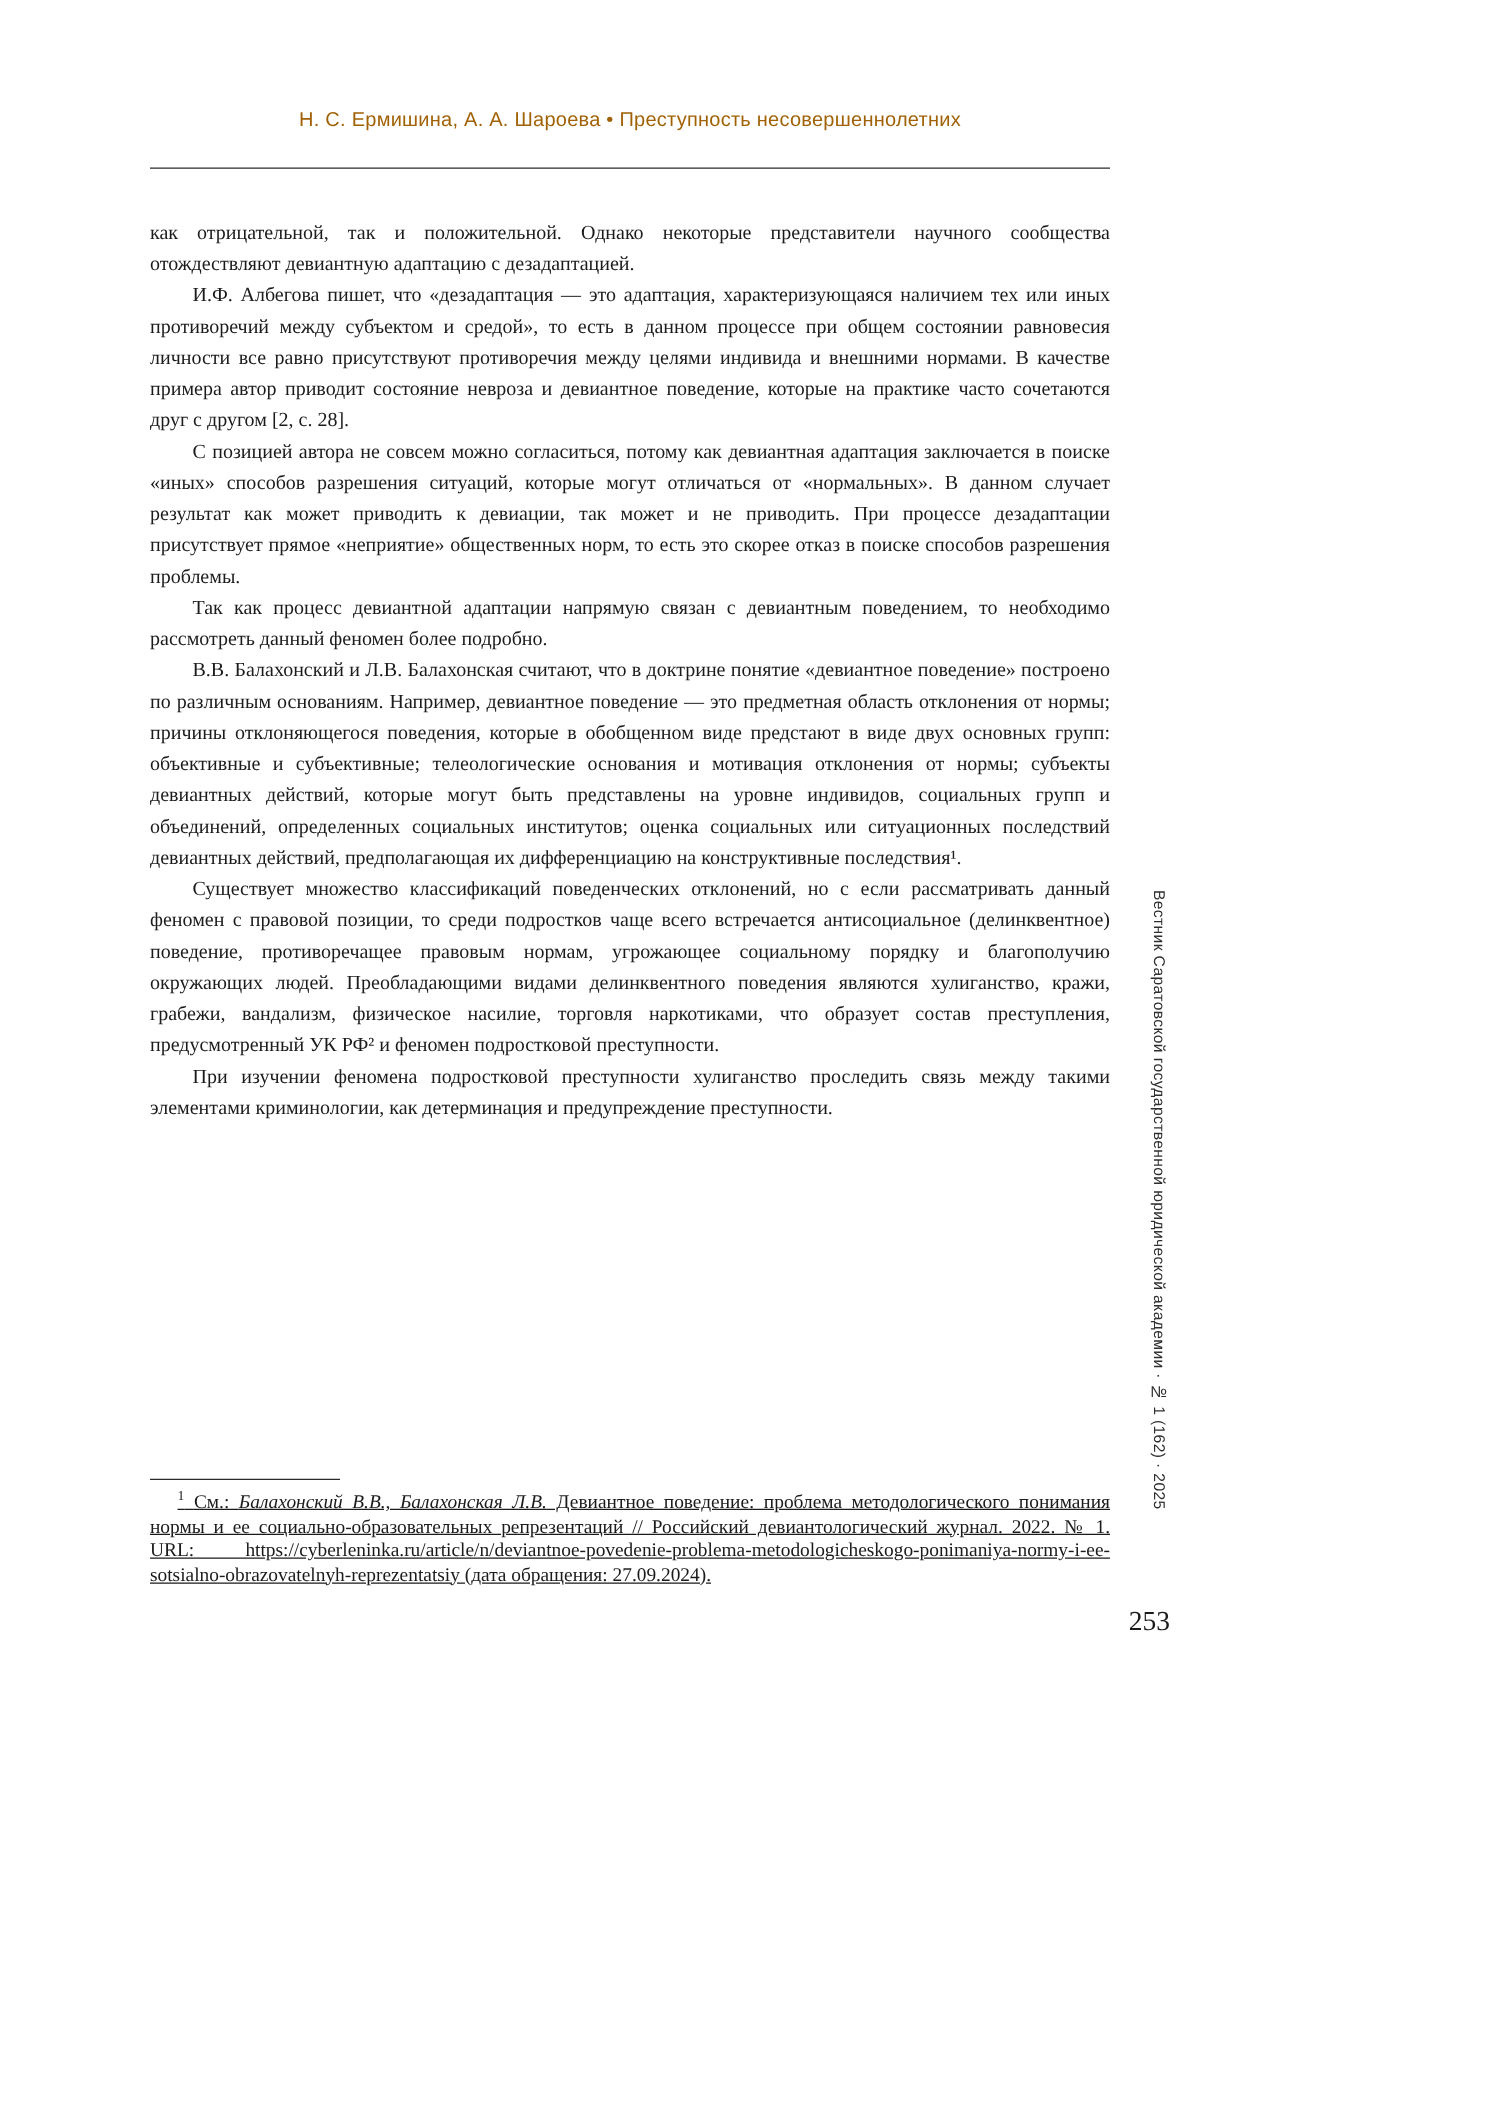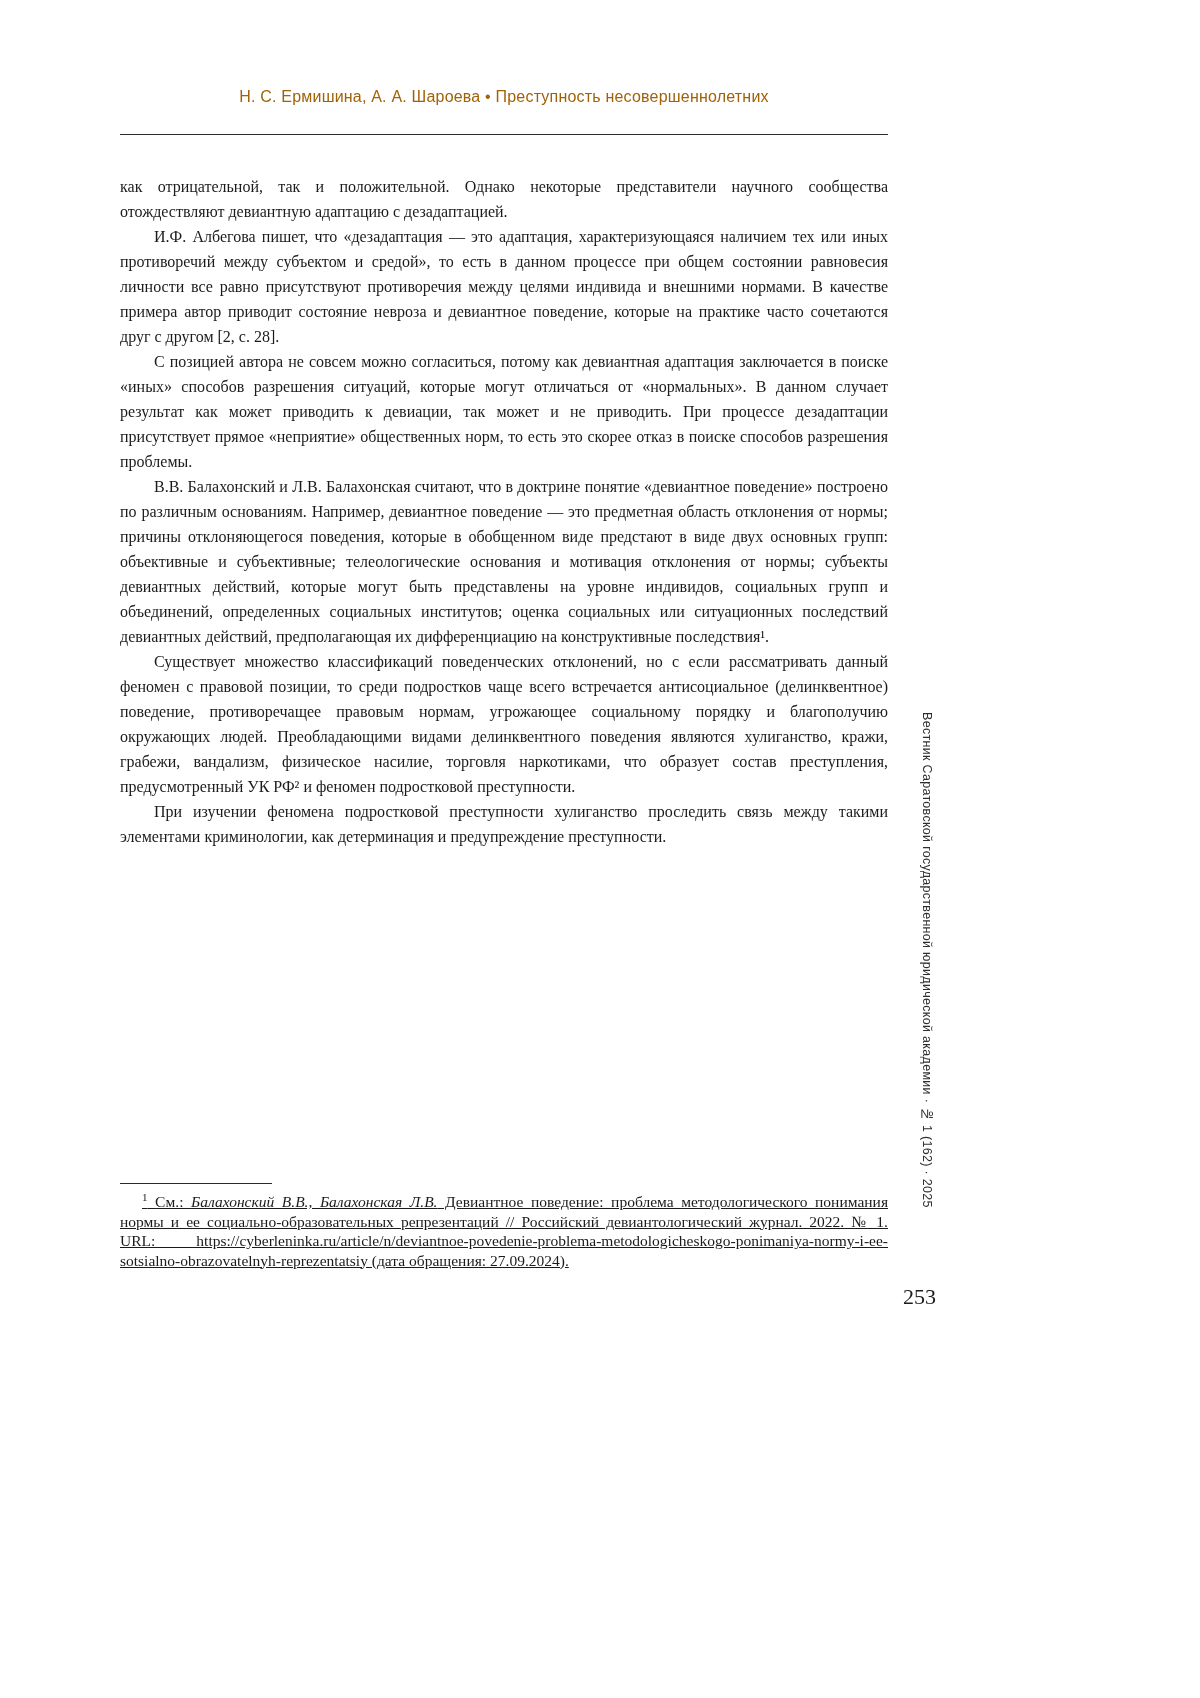--- a/index.html
+++ b/index.html
@@ -92,20 +92,21 @@
   <header class="running-head">
     <div>Н. С. Ермишина, А. А. Шароева  •  Преступность несовершеннолетних</div>
   </header>
 
   <div class="head-rule"></div>
 
   <main class="body-text">
     <p class="para no-indent">как отрицательной, так и положительной. Однако некоторые представители научного сообщества отождествляют девиантную адаптацию с дезадаптацией.</p>
     <p class="para">И.Ф. Албегова пишет, что «дезадаптация — это адаптация, характеризующаяся наличием тех или иных противоречий между субъектом и средой», то есть в данном процессе при общем состоянии равновесия личности все равно присутствуют противоречия между целями индивида и внешними нормами. В качестве примера автор приводит состояние невроза и девиантное поведение, которые на практике часто сочетаются друг с другом [2, с. 28].</p>
     <p class="para">С позицией автора не совсем можно согласиться, потому как девиантная адаптация заключается в поиске «иных» способов разрешения ситуаций, которые могут отличаться от «нормальных». В данном случает результат как может приводить к девиации, так может и не приводить. При процессе дезадаптации присутствует прямое «неприятие» общественных норм, то есть это скорее отказ в поиске способов разрешения проблемы.</p>
+    <p class="para">Так как процесс девиантной адаптации напрямую связан с девиантным поведением, то необходимо рассмотреть данный феномен более подробно.</p>
     <p class="para">В.В. Балахонский и Л.В. Балахонская считают, что в доктрине понятие «девиантное поведение» построено по различным основаниям. Например, девиантное поведение — это предметная область отклонения от нормы; причины отклоняющегося поведения, которые в обобщенном виде предстают в виде двух основных групп: объективные и субъективные; телеологические основания и мотивация отклонения от нормы; субъекты девиантных действий, которые могут быть представлены на уровне индивидов, социальных групп и объединений, определенных социальных институтов; оценка социальных или ситуационных последствий девиантных действий, предполагающая их дифференциацию на конструктивные последствия¹.</p>
     <p class="para">Существует множество классификаций поведенческих отклонений, но с если рассматривать данный феномен с правовой позиции, то среди подростков чаще всего встречается антисоциальное (делинквентное) поведение, противоречащее правовым нормам, угрожающее социальному порядку и благополучию окружающих людей. Преобладающими видами делинквентного поведения являются хулиганство, кражи, грабежи, вандализм, физическое насилие, торговля наркотиками, что образует состав преступления, предусмотренный УК РФ² и феномен подростковой преступности.</p>
     <p class="para">При изучении феномена подростковой преступности хулиганство проследить связь между такими элементами криминологии, как детерминация и предупреждение преступности.</p>
   </main>
 
   <div class="footnote-rule"></div>
 
   <section class="footnotes">
     <p class="footnote">
       <sup>1</sup>

